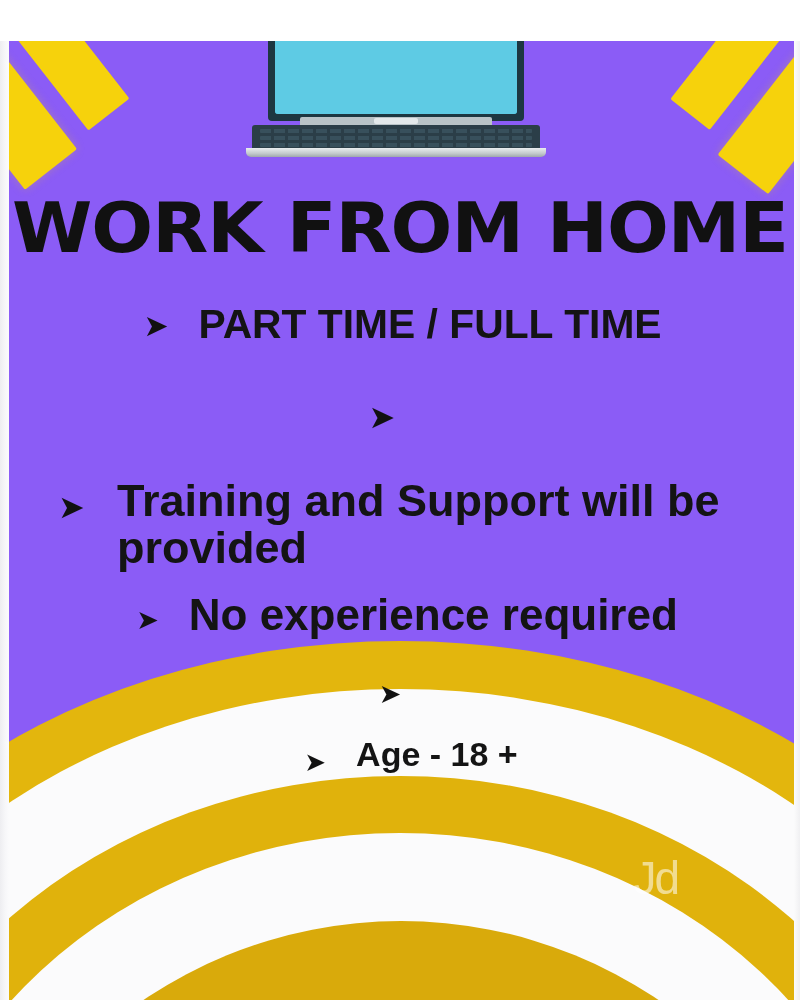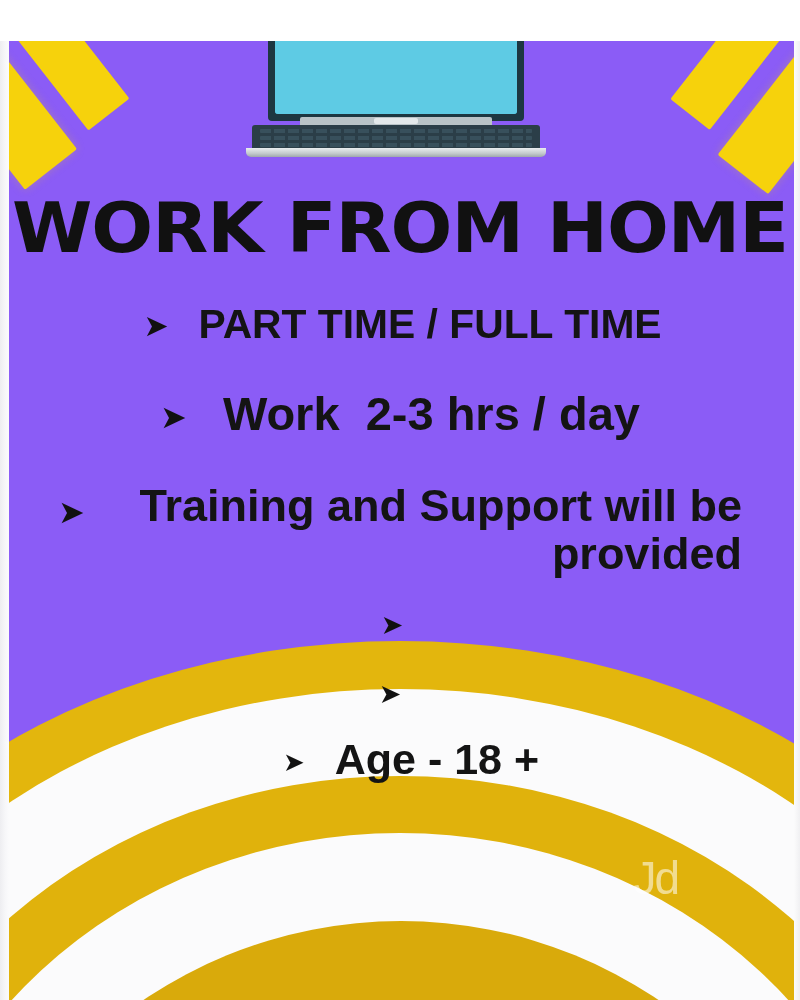--- a/index.html
+++ b/index.html
@@ -238,33 +238,33 @@
   .b1 { margin-top: 0px;  }
   .b1 .arrow { font-size: 30px; margin-right: 34px; margin-top: 8px; }
   .b1 .btext { font-size: 40px; letter-spacing: 0px; transform: scaleX(1.02); }
 
   .b2 { margin-top: 44px; }
   .b2 .arrow { font-size: 32px; margin-right: 36px; margin-top: 12px; }
   .b2 .btext { font-size: 47px; }
 
   .b3 { margin-top: 44px; }
   .b3 .arrow { font-size: 32px; margin-right: 32px; margin-top: 14px; }
-  .b3 .btext { font-size: 45px; text-align: right; white-space: normal; width: 625px; }
+  .b3 .btext { font-size: 45px; text-align: left; white-space: normal; width: 625px; }
 
   .b4 { margin-top: 20px; }
   .b4 .arrow { font-size: 27px; margin-right: 30px; margin-top: 14px; margin-left: 14px; }
   .b4 .btext { font-size: 44px; }
 
   .b5 { margin-top: 28px; }
   .b5 .arrow { font-size: 27px; margin-right: 30px; margin-top: 14px; margin-left: 10px; }
   .b5 .btext { font-size: 45px; }
 
   .b6 { margin-top: 30px; }
   .b6 .arrow { font-size: 26px; margin-right: 30px; margin-top: 12px; margin-left: 22px; }
-  .b6 .btext { font-size: 43px; }
+  .b6 .btext { font-size: 34px; }
 
   
   .wm-jd {
     position: absolute;
     right: 122px;
     bottom: 136px;
     font-size: 46px;
     font-weight: 300;
     color: rgba(255,255,255,0.55);
     font-family: "Liberation Sans", sans-serif;
@@ -335,30 +335,30 @@
 
     <div class="bullets">
 
       <div class="bullet b1">
         <span class="arrow">➤</span>
         <span class="btext">PART TIME / FULL TIME</span>
       </div>
 
       <div class="bullet b2">
         <span class="arrow">➤</span>
-        <span class="btext">Work  2-3 hrs / day</span>
       </div>
 
       <div class="bullet b3">
         <span class="arrow">➤</span>
         <span class="btext">Training and Support will be provided</span>
       </div>
 
       <div class="bullet b4">
         <span class="arrow">➤</span>
+        <span class="btext">No experience required</span>
       </div>
 
       <div class="bullet b5">
         <span class="arrow">➤</span>
       </div>
 
       <div class="bullet b6">
         <span class="arrow">➤</span>
         <span class="btext">Age - 18 +</span>
       </div>

